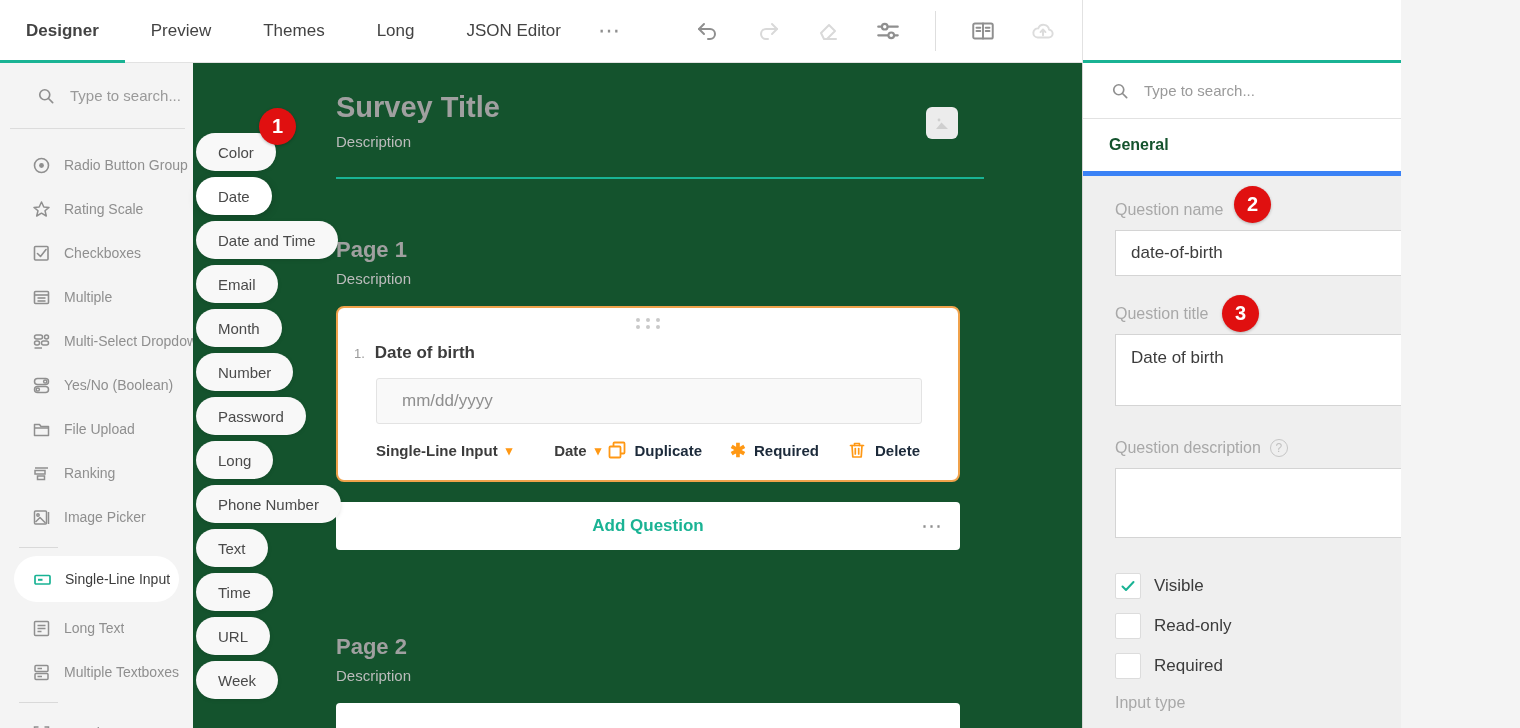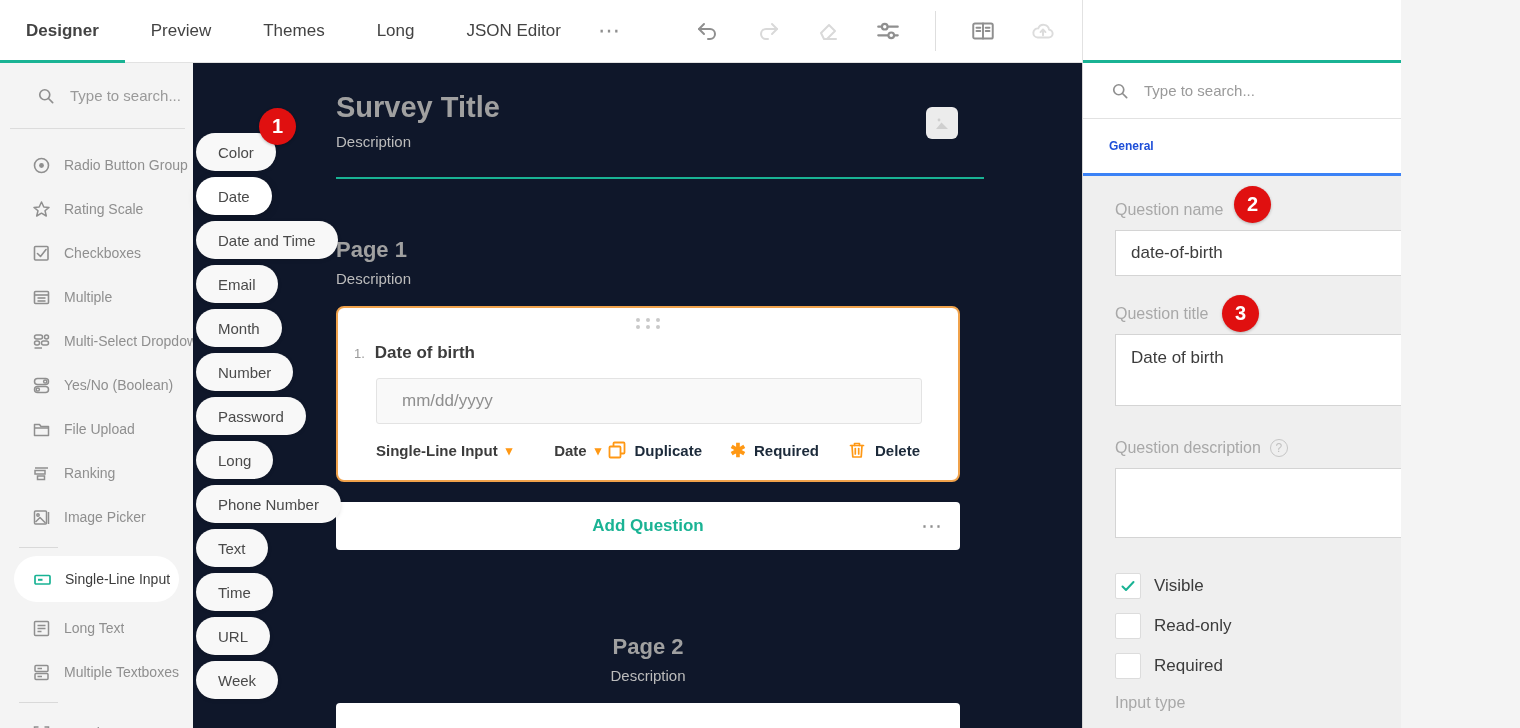--- a/index.html
+++ b/index.html
@@ -20,21 +20,21 @@
   .actions { margin-left:auto; display:flex; align-items:center; gap:34px; padding-right:26px; }
   .act-btn { width:26px; height:26px; display:flex; align-items:center; justify-content:center; cursor:pointer; }
   .act-sep { width:1px; height:40px; background:#dedede; }
   .right-header { width:438px; flex:none; border-left:1px solid #e2e2e2; display:flex; align-items:center;
     justify-content:flex-end; padding-right:12px; font-size:17px; color:#3f3f3f; position:relative; }
   .right-header::after { content:""; position:absolute; left:0; right:0; bottom:-1px; height:3px; background:#19b394; }
 
   
   .main { position:absolute; top:63px; left:0; width:1520px; height:665px; display:flex; }
   .sidebar { width:193px; flex:none; background:#f4f4f4; overflow:hidden; }
-  .canvas { flex:1; position:relative; background:#0f172a; }
+  .canvas { flex:1; position:relative; background:#14532d; }
   .proppanel { width:438px; flex:none; border-left:1px solid #d6d6d6; background:#efefef; display:flex; flex-direction:column; }
 
   
   .tb-search { height:65px; display:flex; align-items:center; gap:14px; padding-left:36px;
     color:#9a9a9a; font-size:15px; cursor:text; }
   .tb-top-divider { border-top:1px solid #dcdcdc; margin:0 8px 0 10px; }
   .tb-list { padding-top:14px; }
   .tb-item { height:44px; display:flex; align-items:center; gap:13px; padding-left:32px;
     font-size:14px; color:#8f8f8f; cursor:pointer; white-space:nowrap; }
   .tb-item .tb-label { overflow:hidden; }
@@ -54,21 +54,21 @@
   .canvas-col { position:absolute; left:143px; top:0; width:624px; }
   .survey-header { position:relative; padding-top:27px; }
   .survey-title { font-size:29px; font-weight:bold; color:#a0a0a0; line-height:34px; cursor:text; }
   .survey-desc { margin-top:9px; font-size:15px; color:#bcbcbc; cursor:text; }
   .logo-ph { position:absolute; right:2px; top:44px; width:32px; height:32px; background:#ececec;
     border-radius:6px; display:flex; align-items:center; justify-content:center; cursor:pointer; }
   .header-rule { margin-top:27px; width:648px; border-top:2px solid #19b394; }
   .page-title { font-size:22px; font-weight:bold; color:#a0a0a0; line-height:26px; cursor:text; }
   .page-desc { margin-top:7px; font-size:15px; color:#bcbcbc; cursor:text; }
   .p1 { margin-top:58px; }
-  .p2 { margin-top:84px;text-align:center; }
+  .p2 { margin-top:84px; }
 
   .qcard { margin-top:19px; width:624px; background:#fff; border:2px solid #f0a24b; border-radius:8px;
     position:relative; padding-bottom:20px; cursor:pointer; }
   .drag-dots { margin:10px auto 0; width:26px; display:grid; grid-template-columns:repeat(3,1fr);
     gap:3px; justify-items:center; cursor:grab; }
   .drag-dots i { width:4px; height:4px; border-radius:50%; background:#c9c9c9; }
   .q-title-row { margin:14px 0 0 16px; display:flex; align-items:baseline; gap:10px; }
   .q-num { font-size:13px; color:#9a9a9a; }
   .q-title { font-size:17px; font-weight:bold; color:#3c3c3c; cursor:text; }
   .q-input { margin:15px 0 0 38px; width:546px; height:46px; background:#f9f9f9;
@@ -86,22 +86,22 @@
   .add-q { margin-top:20px; width:624px; height:48px; background:#fff; border-radius:4px;
     position:relative; display:flex; align-items:center; justify-content:center; cursor:pointer; }
   .add-q-label { color:#1ab394; font-size:17px; font-weight:bold; }
   .page-menu { position:absolute; right:16px; top:0; bottom:0; display:flex; align-items:center;
     color:#8f8f8f; font-size:21px; letter-spacing:2px; cursor:pointer; }
   .partial-card { margin-top:19px; width:624px; height:40px; background:#fff; border-radius:4px 4px 0 0; }
 
   
   .rp-search { height:56px; background:#fff; border-bottom:1px solid #e2e2e2; display:flex;
     align-items:center; gap:14px; padding-left:27px; color:#9a9a9a; font-size:15px; cursor:text; }
-  .rp-section { height:57px; background:#fff; border-bottom:3px solid #3b82f6; display:flex;
-    align-items:center; padding-left:26px; font-size:12px; font-weight:bold; color:#1d4ed8; cursor:pointer; }
+  .rp-section { height:57px; background:#fff; border-bottom:5px solid #3b82f6; display:flex;
+    align-items:center; padding-left:26px; font-size:16px; font-weight:bold; color:#14532d; cursor:pointer; }
   .rp-body { flex:1; padding:24px 31px 12px 32px; background:#efefef; }
   .rp-label { font-size:16px; color:#a8a8a8; height:19px; display:flex; align-items:center; gap:9px; }
   .rp-input { margin-top:11px; width:375px; height:46px; background:#fff; border:1px solid #d4d4d4;
     font-size:17px; color:#3c3c3c; padding-left:15px; font-family:"Liberation Sans", sans-serif; outline:none; }
   .rp-textarea { margin-top:11px; width:375px; background:#fff; border:1px solid #d4d4d4; resize:none;
     font-size:17px; color:#3c3c3c; padding:13px 15px; font-family:"Liberation Sans", sans-serif; outline:none; }
   .ta-title { height:72px; }
   .ta-desc { height:70px; }
   .rp-gap { height:28px; }
   .cb-row { display:flex; align-items:center; gap:13px; height:26px; margin-bottom:14px; cursor:pointer; }

